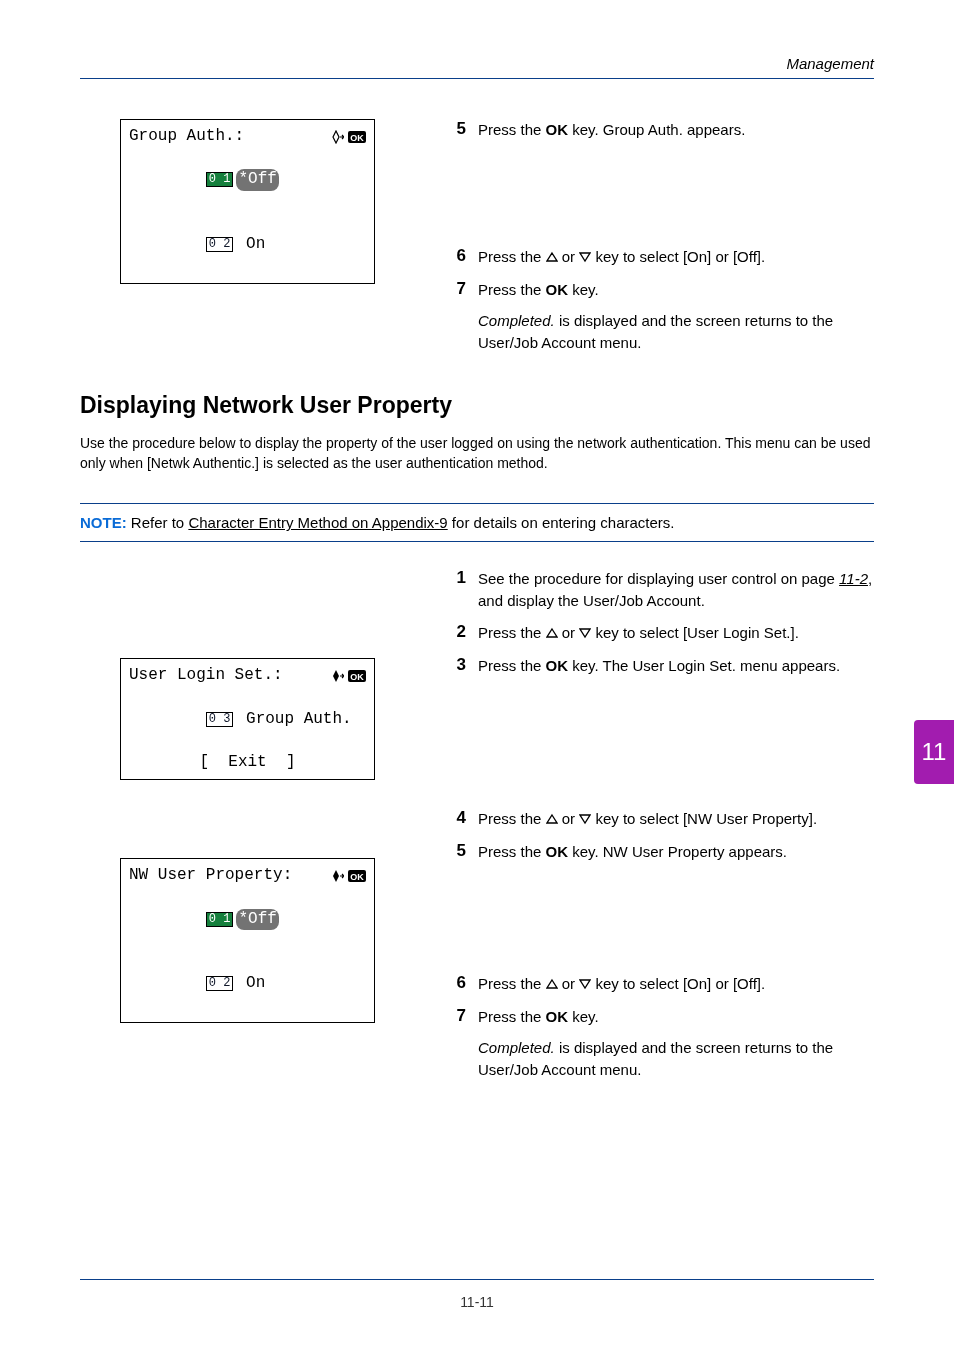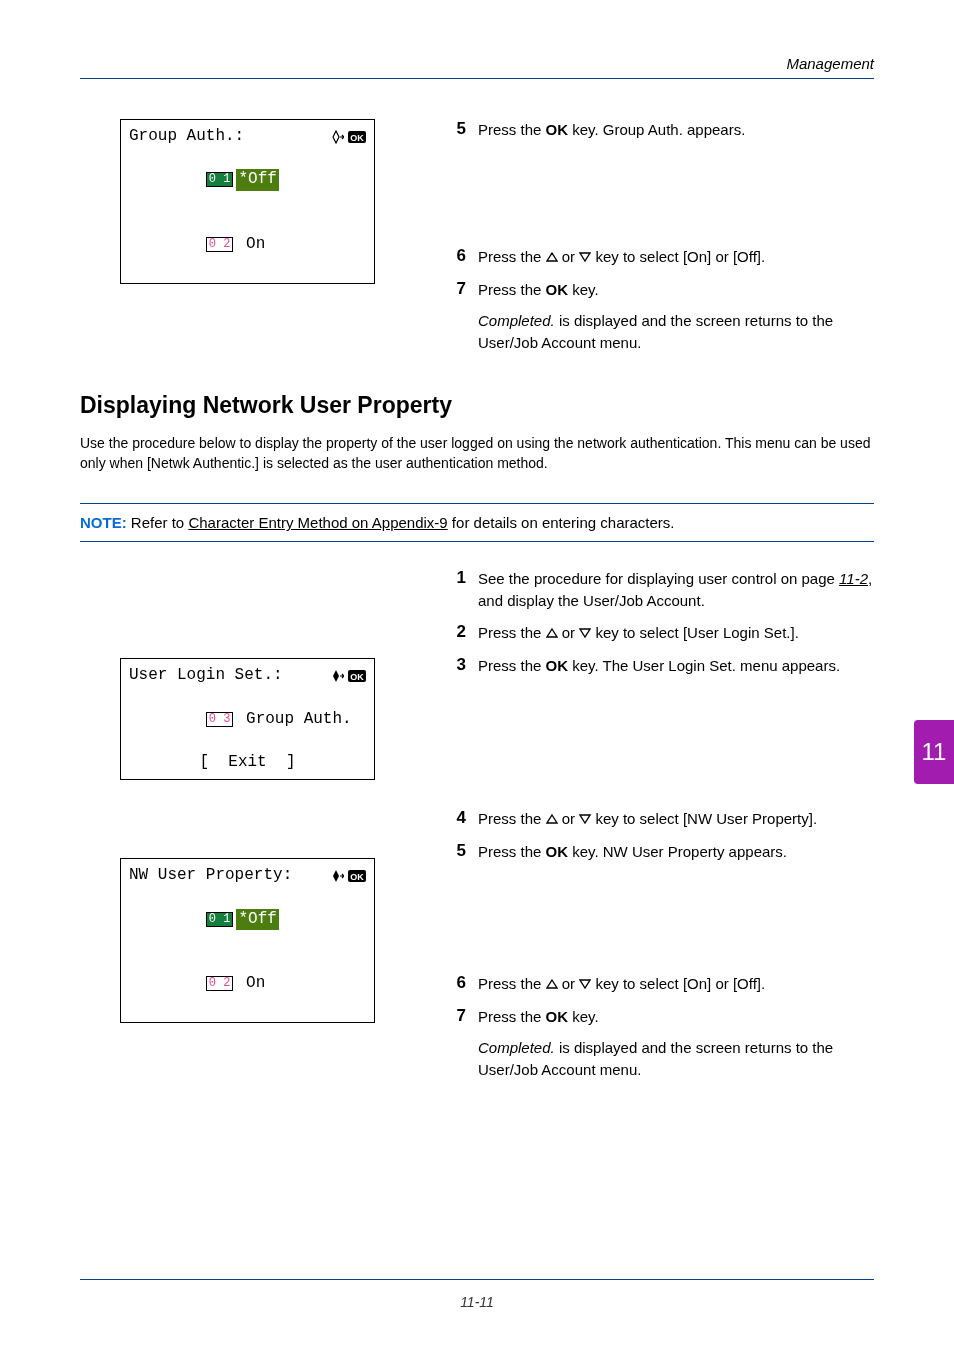--- a/index.html
+++ b/index.html
@@ -34,34 +34,35 @@
     line-height: 1.35;
     position: relative;
     margin-left: 40px;
     min-height: 118px;
   }
   .lcd-title-row { display: flex; justify-content: space-between; align-items: center; }
   .lcd-title { white-space: pre; }
   .lcd-icons { display: flex; gap: 4px; align-items: center; }
   .lcd-line { white-space: pre; }
   .lcd-line-sel {
-    background: #4d7c0f;
+    background: #737373;
     color: #fff;
     display: inline-block;
     padding: 0 2px;
+    border-radius: 8px;
   }
   .numbox {
     display: inline-block;
     border: 1.2px solid #000;
     padding: 0 2px;
     font-size: 12px;
     line-height: 13px;
     margin-right: 3px;
     background: #fff;
-    color: #ec4899;
+    color: #0f172a;
     vertical-align: 1px;
   }
   .numbox.inv {
     background: #15803d;
     color: #fff;
   }
   .nav-icon svg, .ok-badge svg { display: block; }
   .step-row { display: flex; margin-bottom: 10px; }
   .step-num {
     width: 28px;
@@ -111,21 +112,20 @@
     align-items: center;
     justify-content: center;
     border-radius: 4px 0 0 4px;
   }
   .footer {
     position: absolute;
     bottom: 40px;
     left: 0;
     width: 954px;
     text-align: center;
-    font-style: italic;
     font-size: 14px;
     color: #333;
   }
   .footer-rule {
     position: absolute;
     bottom: 70px;
     left: 80px;
     right: 80px;
     border-top: 1.5px solid #0a3f8a;
   }

